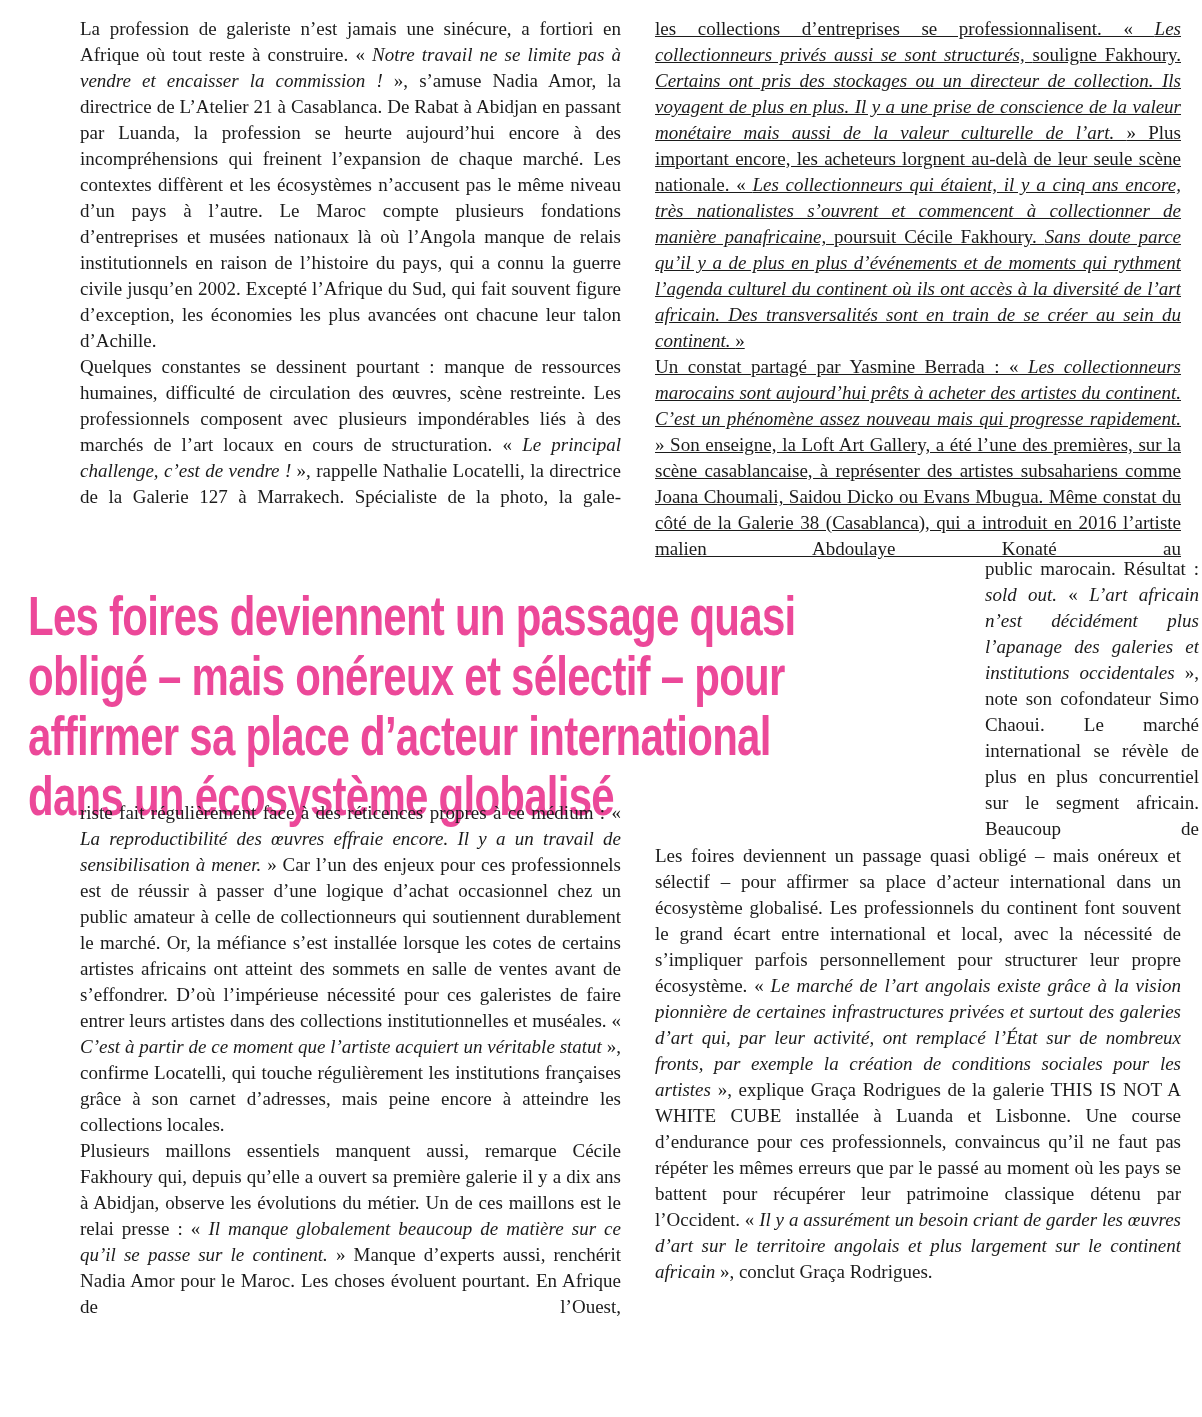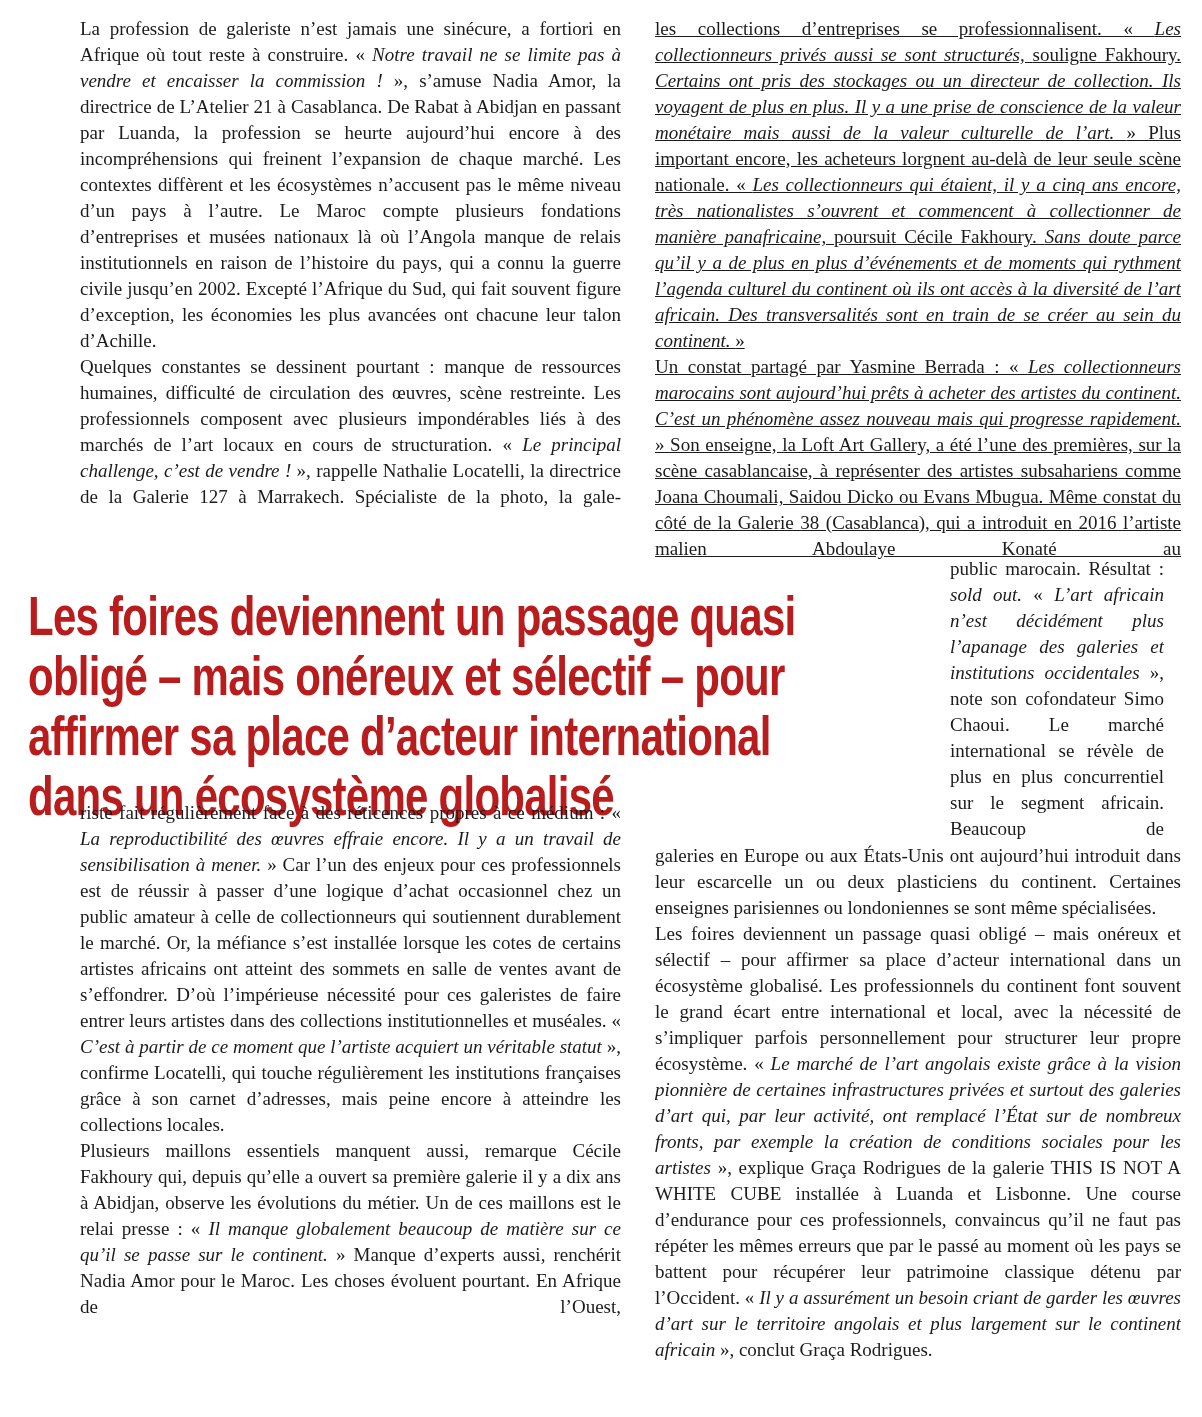--- a/index.html
+++ b/index.html
@@ -19,29 +19,29 @@
     line-height: 26px;
     overflow: hidden;
     hyphens: auto;
     -webkit-hyphens: auto;
   }
   .col p { margin: 0; padding: 0; }
   p.cont { text-align-last: justify; }
   .it { font-style: italic; }
   #left-top     { left: 80px;  top: 16px;  width: 541px; height: 572px; }
   #right-top    { left: 655px; top: 16px;  width: 526px; height: 546px; text-decoration: underline; }
-  #right-narrow { left: 950px; top: 556px; width: 214px; height: 286px; }
+  #right-narrow { left: 985px; top: 556px; width: 214px; height: 286px; }
   #left-bottom  { left: 80px;  top: 800px; width: 541px; height: 572px; }
   #right-bottom { left: 655px; top: 843px; width: 526px; height: 572px; }
   .pull-quote {
     position: absolute;
     left: 28px;
     top: 586px;
     width: 860px;
-    color: #b91c1c;
+    color: #ec4899;
     font-family: "Liberation Sans", "DejaVu Sans", sans-serif;
     font-weight: bold;
   }
   .pq-line {
     white-space: nowrap;
     font-size: 56px;
     line-height: 60px;
     letter-spacing: -1px;
     transform: scaleX(0.75);
     transform-origin: 0 50%;
@@ -72,17 +72,16 @@
     <div class="pq-line">affirmer sa place d’acteur international</div>
     <div class="pq-line">dans un écosystème globalisé</div>
   </div>
 
   <div class="col" id="left-bottom">
     <p><span class="rm">riste fait régulièrement face à des réticences propres à ce médium : « </span><span class="it">La reproductibilité des œuvres effraie encore. Il y a un travail de sensibilisation à mener. </span><span class="rm">» Car l’un des enjeux pour ces professionnels est de réussir à passer d’une logique d’achat occasionnel chez un public amateur à celle de collectionneurs qui soutiennent durablement le marché. Or, la méfiance s’est installée lorsque les cotes de certains artistes africains ont atteint des sommets en salle de ventes avant de s’effondrer. D’où l’impérieuse nécessité pour ces galeristes de faire entrer leurs artistes dans des collections institutionnelles et muséales. « </span><span class="it">C’est à partir de ce moment que l’artiste acquiert un véritable statut </span><span class="rm">», confirme Locatelli, qui touche régulièrement les institutions françaises grâce à son carnet d’adresses, mais peine encore à atteindre les collections locales.</span></p>
     <p class="cont"><span class="rm">Plusieurs maillons essentiels manquent aussi, remarque Cécile Fakhoury qui, depuis qu’elle a ouvert sa première galerie il y a dix ans à Abidjan, observe les évolutions du métier. Un de ces maillons est le relai presse : « </span><span class="it">Il manque globalement beaucoup de matière sur ce qu’il se passe sur le continent. </span><span class="rm">» Manque d’experts aussi, renchérit Nadia Amor pour le Maroc. Les choses évoluent pourtant. En Afrique de l’Ouest,</span></p>
   </div>
 
   <div class="col" id="right-bottom">
-    <p><span class="rm">galeries en Europe ou aux États-Unis ont aujourd’hui introduit dans leur escarcelle un ou deux plasticiens du continent. Certaines enseignes parisiennes ou londoniennes se sont même spécialisées.</span></p>
     <p><span class="rm">Les foires deviennent un passage quasi obligé – mais onéreux et sélectif – pour affirmer sa place d’acteur international dans un écosystème globalisé. Les professionnels du continent font souvent le grand écart entre international et local, avec la nécessité de s’impliquer parfois personnellement pour structurer leur propre écosystème. « </span><span class="it">Le marché de l’art angolais existe grâce à la vision pionnière de certaines infrastructures privées et surtout des galeries d’art qui, par leur activité, ont remplacé l’État sur de nombreux fronts, par exemple la création de conditions sociales pour les artistes </span><span class="rm">», explique Graça Rodrigues de la galerie THIS IS NOT A WHITE CUBE installée à Luanda et Lisbonne. Une course d’endurance pour ces professionnels, convaincus qu’il ne faut pas répéter les mêmes erreurs que par le passé au moment où les pays se battent pour récupérer leur patrimoine classique détenu par l’Occident. « </span><span class="it">Il y a assurément un besoin criant de garder les œuvres d’art sur le territoire angolais et plus largement sur le continent africain </span><span class="rm">», conclut Graça Rodrigues.</span></p>
   </div>
 
 </div>
 
 </body></html>

